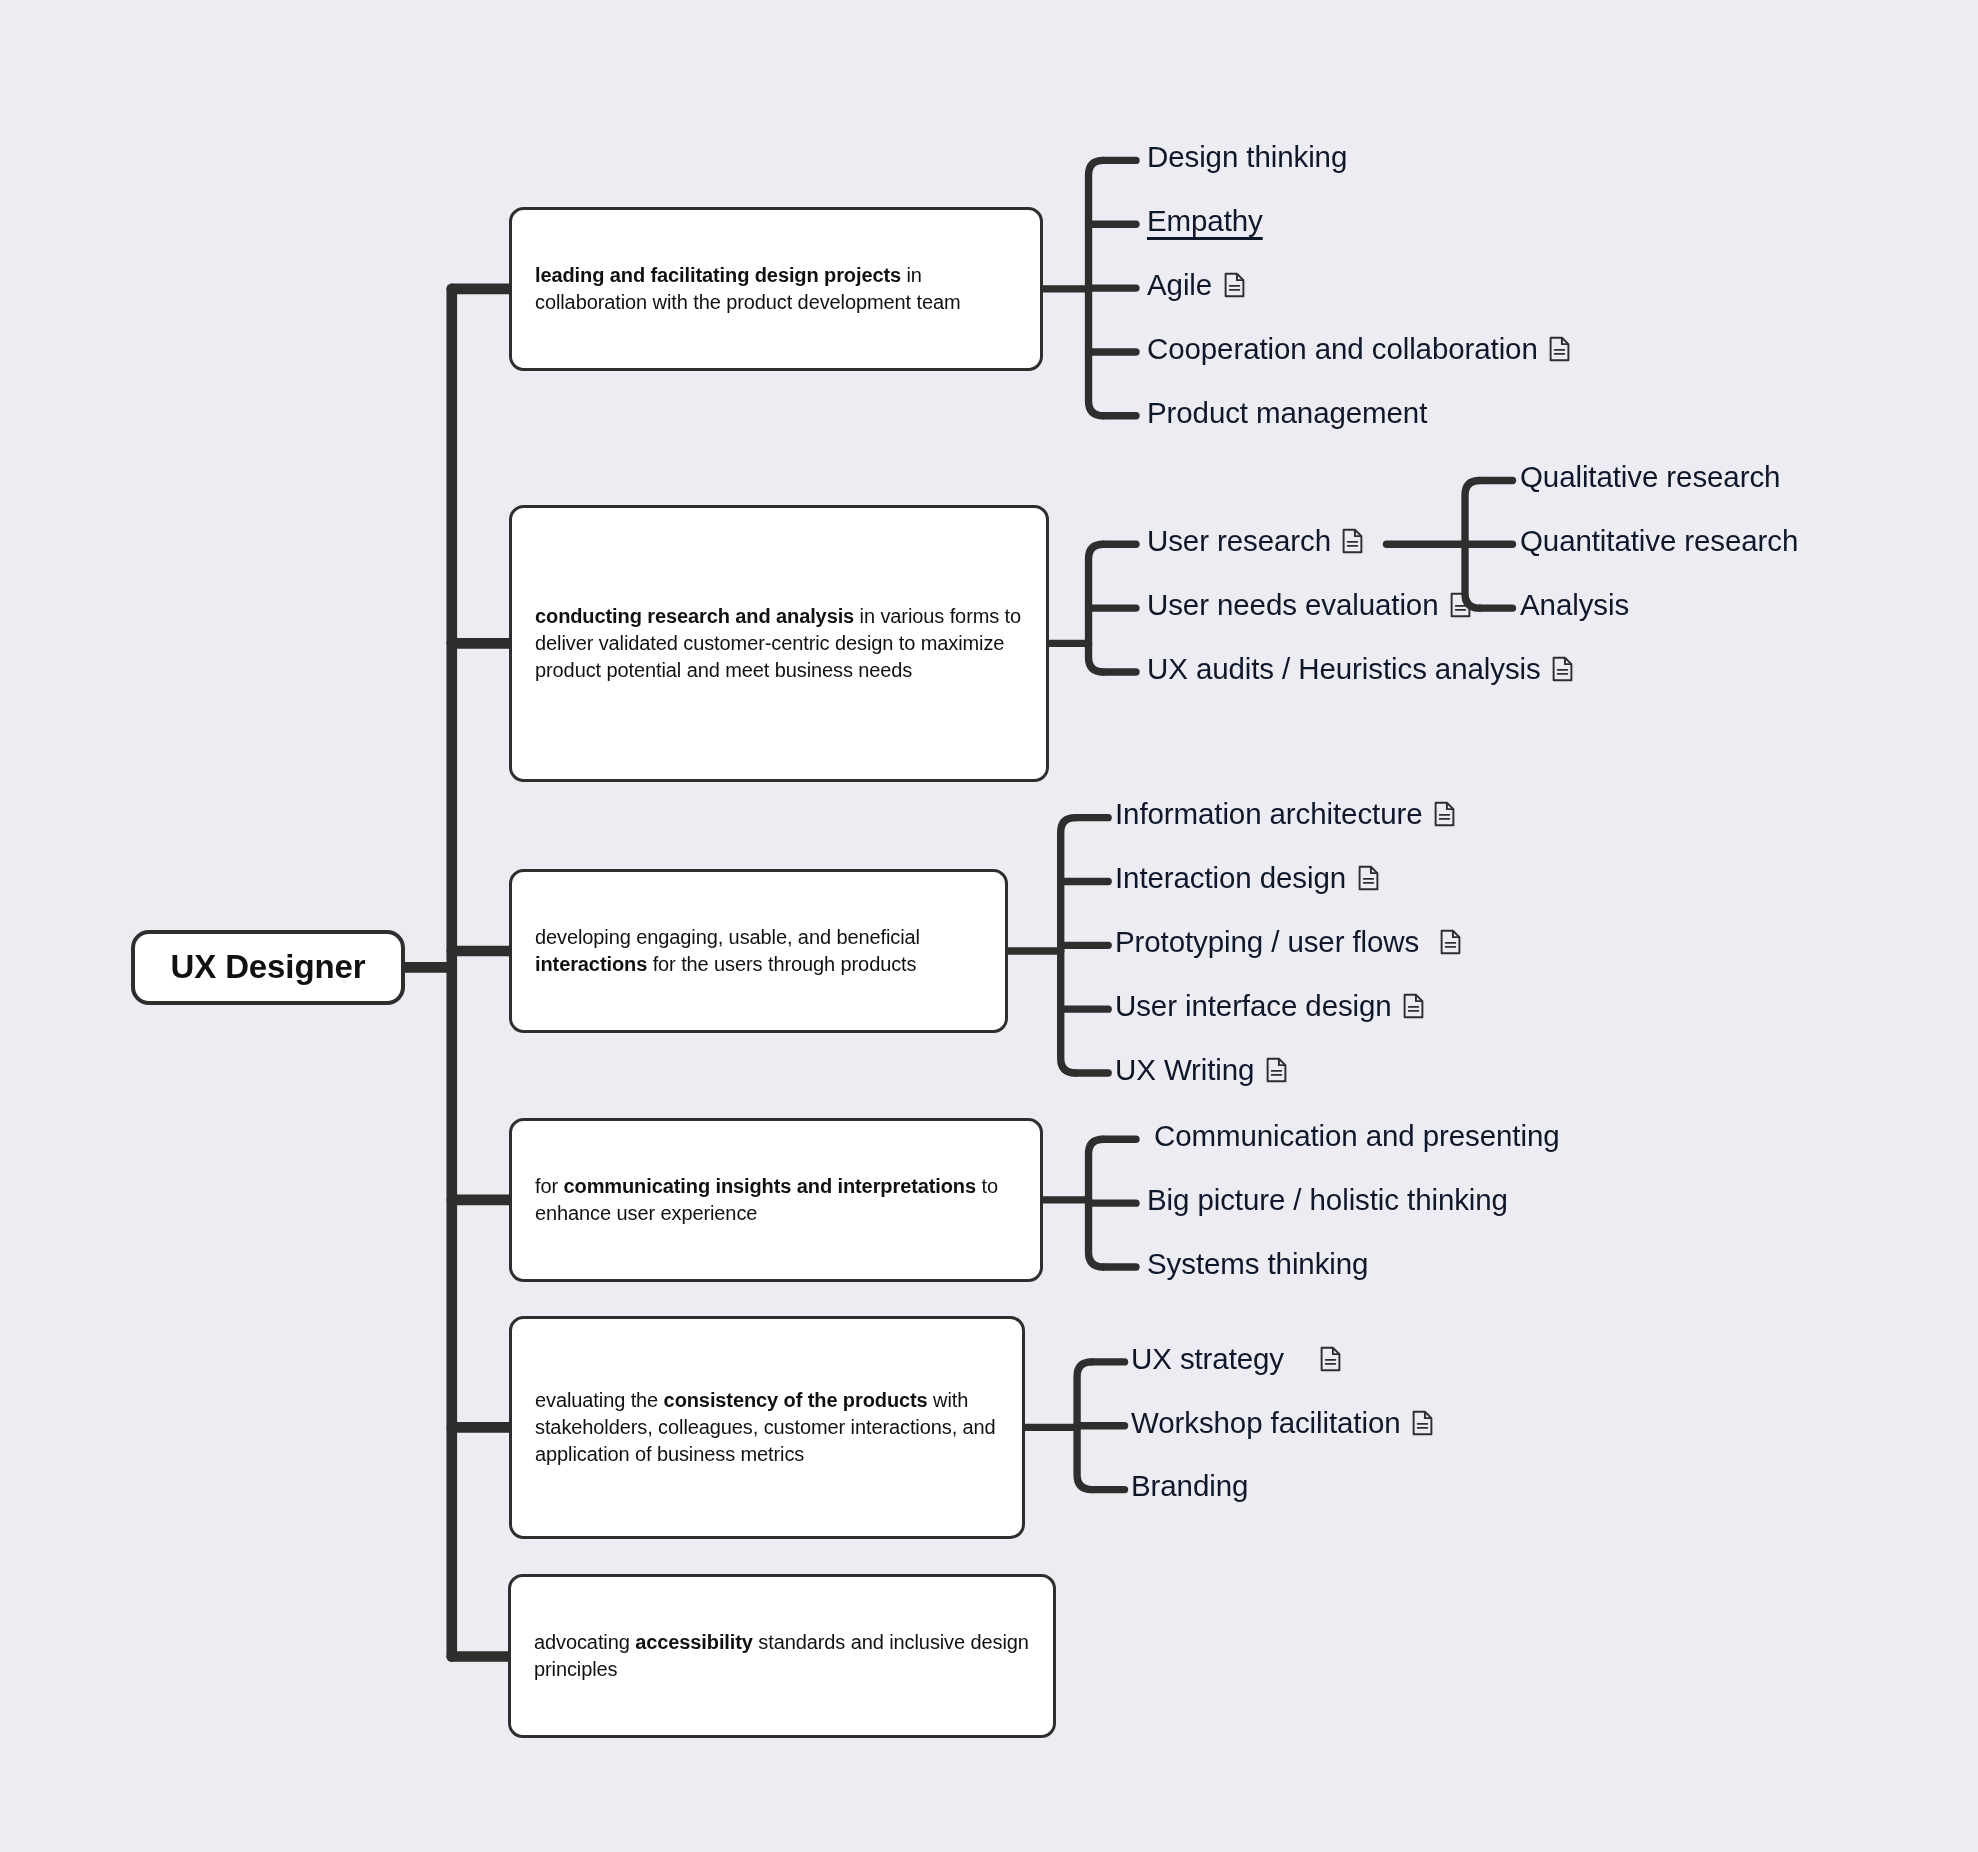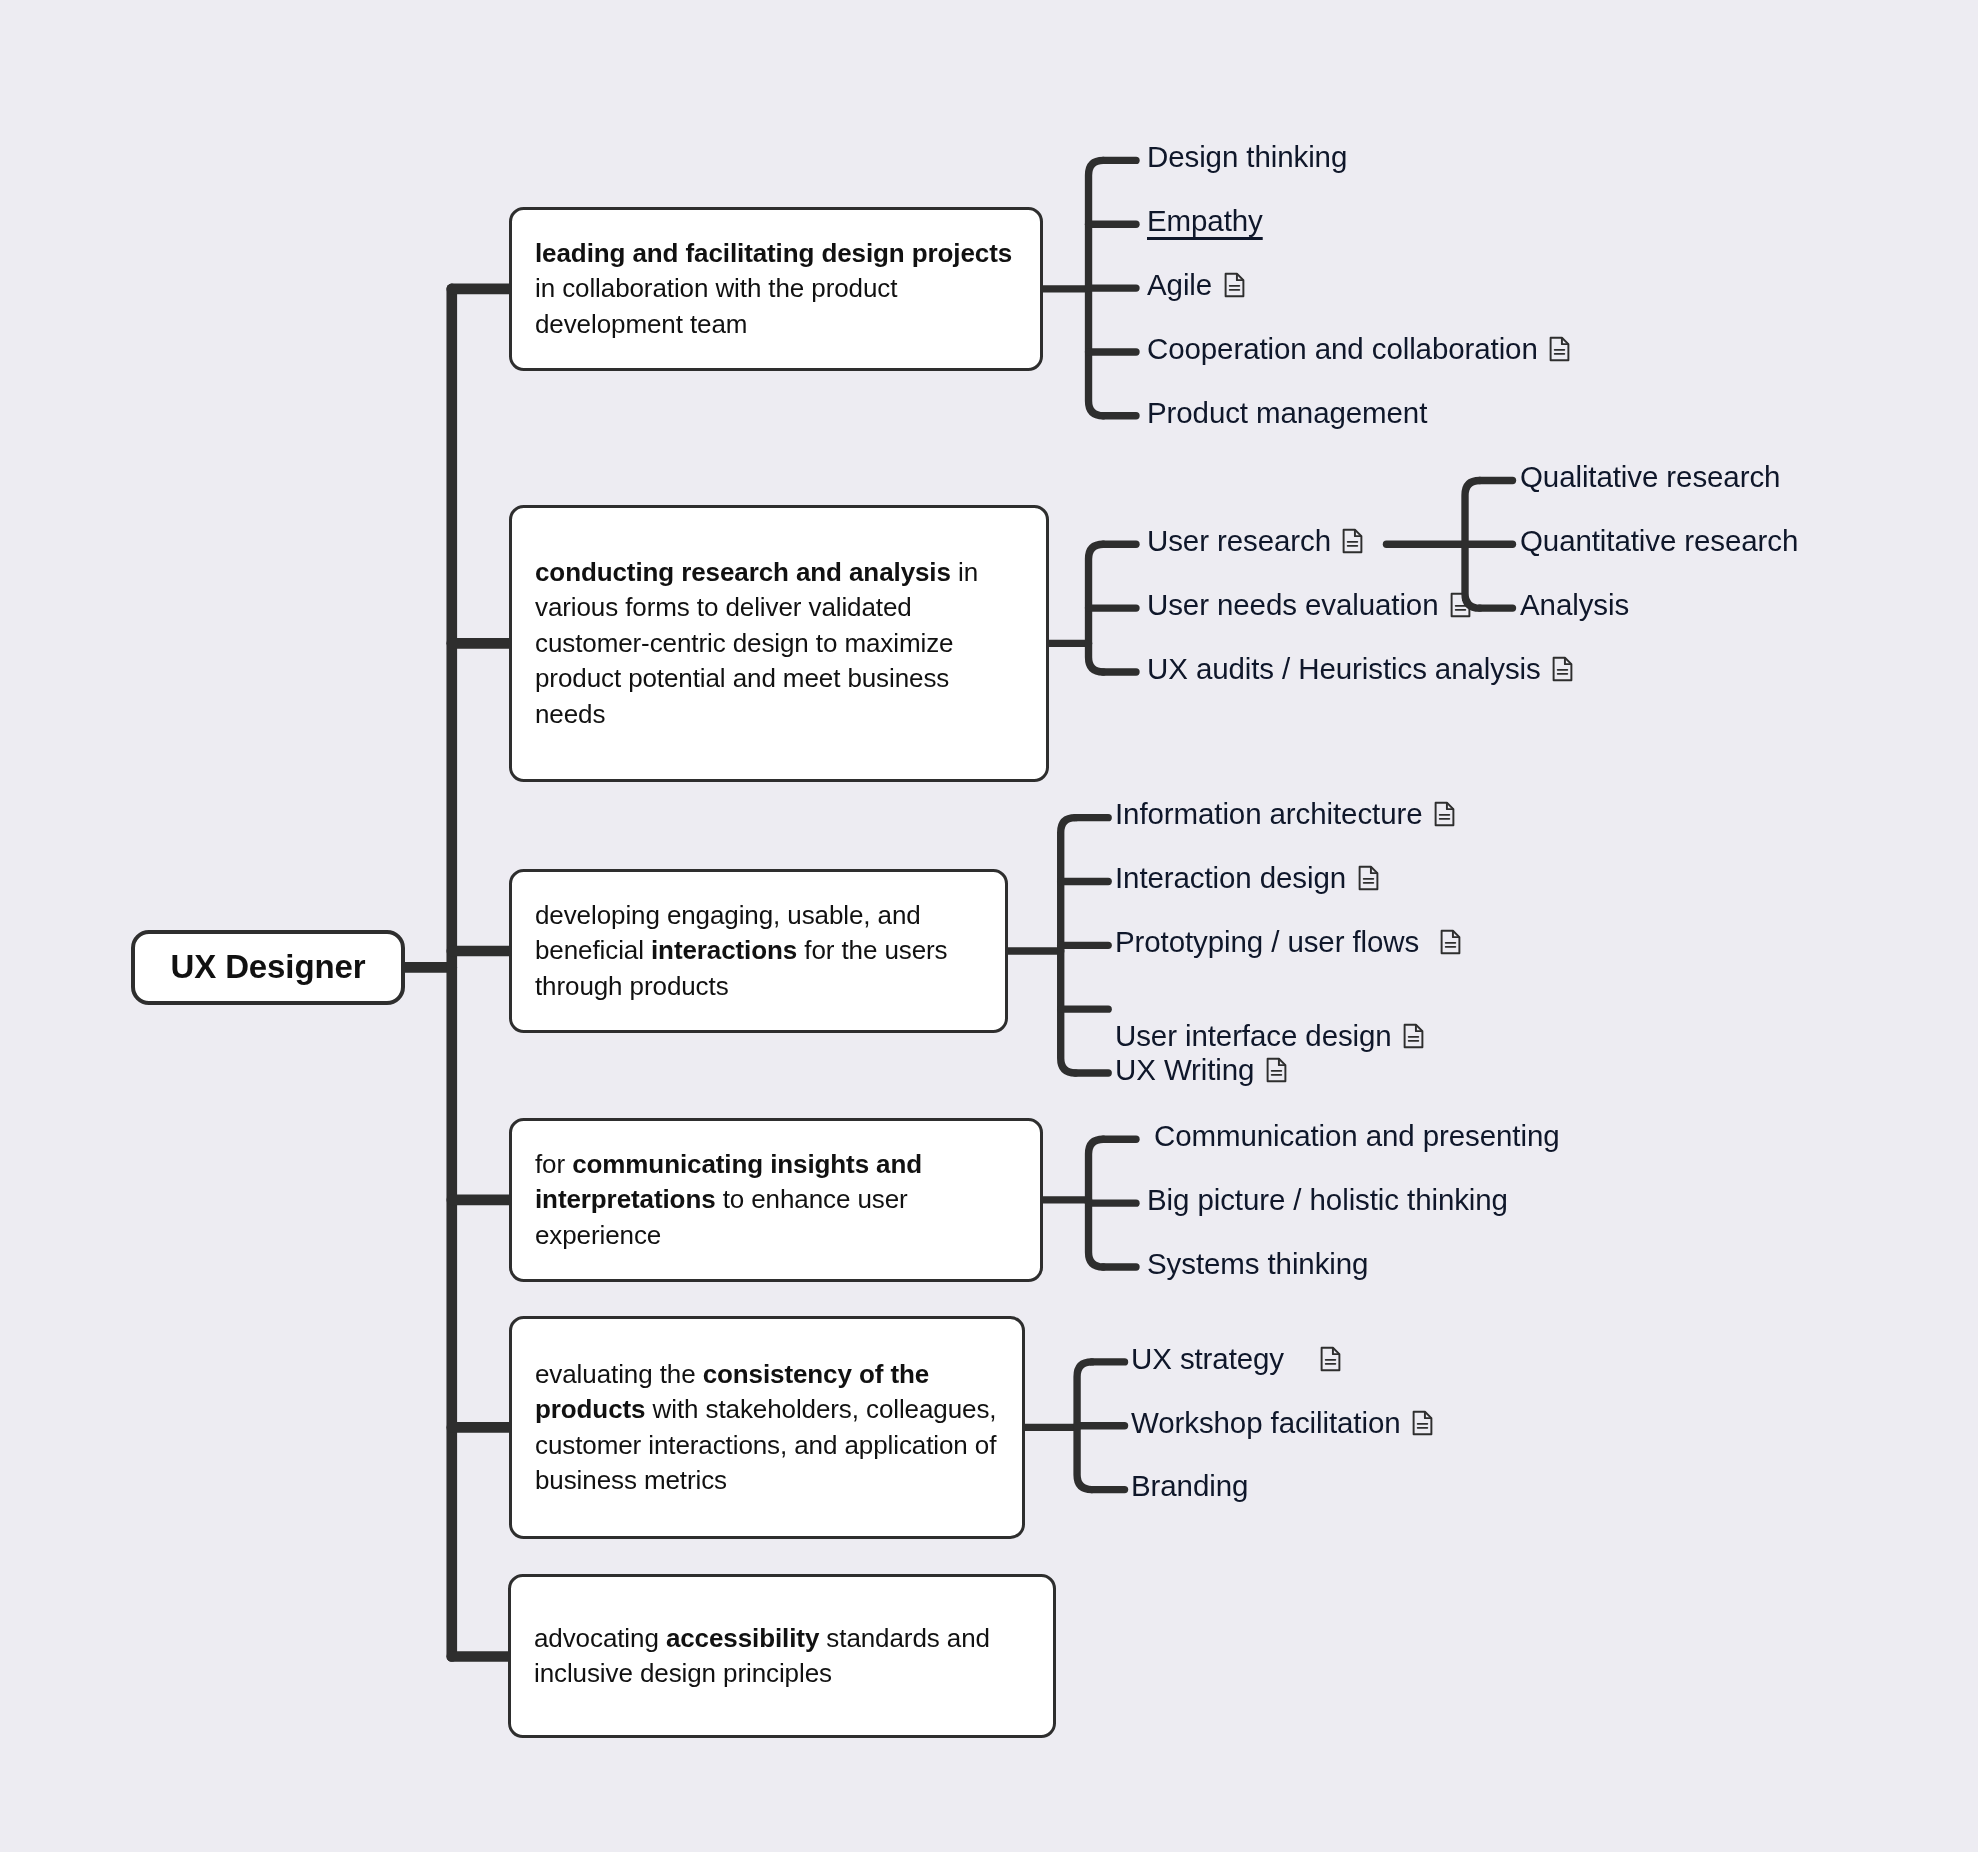--- a/index.html
+++ b/index.html
@@ -33,21 +33,21 @@
     background: #ffffff;
     border: 3.3px solid #2e2e2e;
     border-radius: 14.7px;
     display: flex;
     align-items: center;
     padding: 13px 23px;
     z-index: 2;
   }
 
   .node-text {
-    font-size: 26px;
+    font-size: 20px;
     line-height: 1.36;
     color: #111111;
     letter-spacing: -0.1px;
   }
 
   .node.root {
     border-width: 4.1px;
     border-radius: 18px;
     justify-content: center;
   }
@@ -248,21 +248,21 @@
       <div class="leaf" style="left: 1115px; top: 927px; gap: 21px;">
         <span class="leaf-label">Prototyping / user flows</span>
         <span class="doc-icon">
           <svg viewBox="0 0 26 32" xmlns="http://www.w3.org/2000/svg">
             <path d="M2 2 H16 L24 10 V30 H2 Z" fill="none" stroke="#2e2e2e" stroke-width="2.4" stroke-linejoin="round"></path>
             <path d="M16 2 V10 H24" fill="none" stroke="#2e2e2e" stroke-width="2.4" stroke-linejoin="round"></path>
             <path d="M7 17 H19 M7 22 H19" stroke="#2e2e2e" stroke-width="2.2" stroke-linecap="round"></path>
           </svg>
         </span>
       </div>
-      <div class="leaf" style="left: 1115px; top: 991px; margin-top: 30px;">
+      <div class="leaf" style="left: 1115px; top: 991px;">
         <span class="leaf-label">User interface design</span>
         <span class="doc-icon">
           <svg viewBox="0 0 26 32" xmlns="http://www.w3.org/2000/svg">
             <path d="M2 2 H16 L24 10 V30 H2 Z" fill="none" stroke="#2e2e2e" stroke-width="2.4" stroke-linejoin="round"></path>
             <path d="M16 2 V10 H24" fill="none" stroke="#2e2e2e" stroke-width="2.4" stroke-linejoin="round"></path>
             <path d="M7 17 H19 M7 22 H19" stroke="#2e2e2e" stroke-width="2.2" stroke-linecap="round"></path>
           </svg>
         </span>
       </div>
       <div class="leaf" style="left: 1115px; top: 1055px;">

